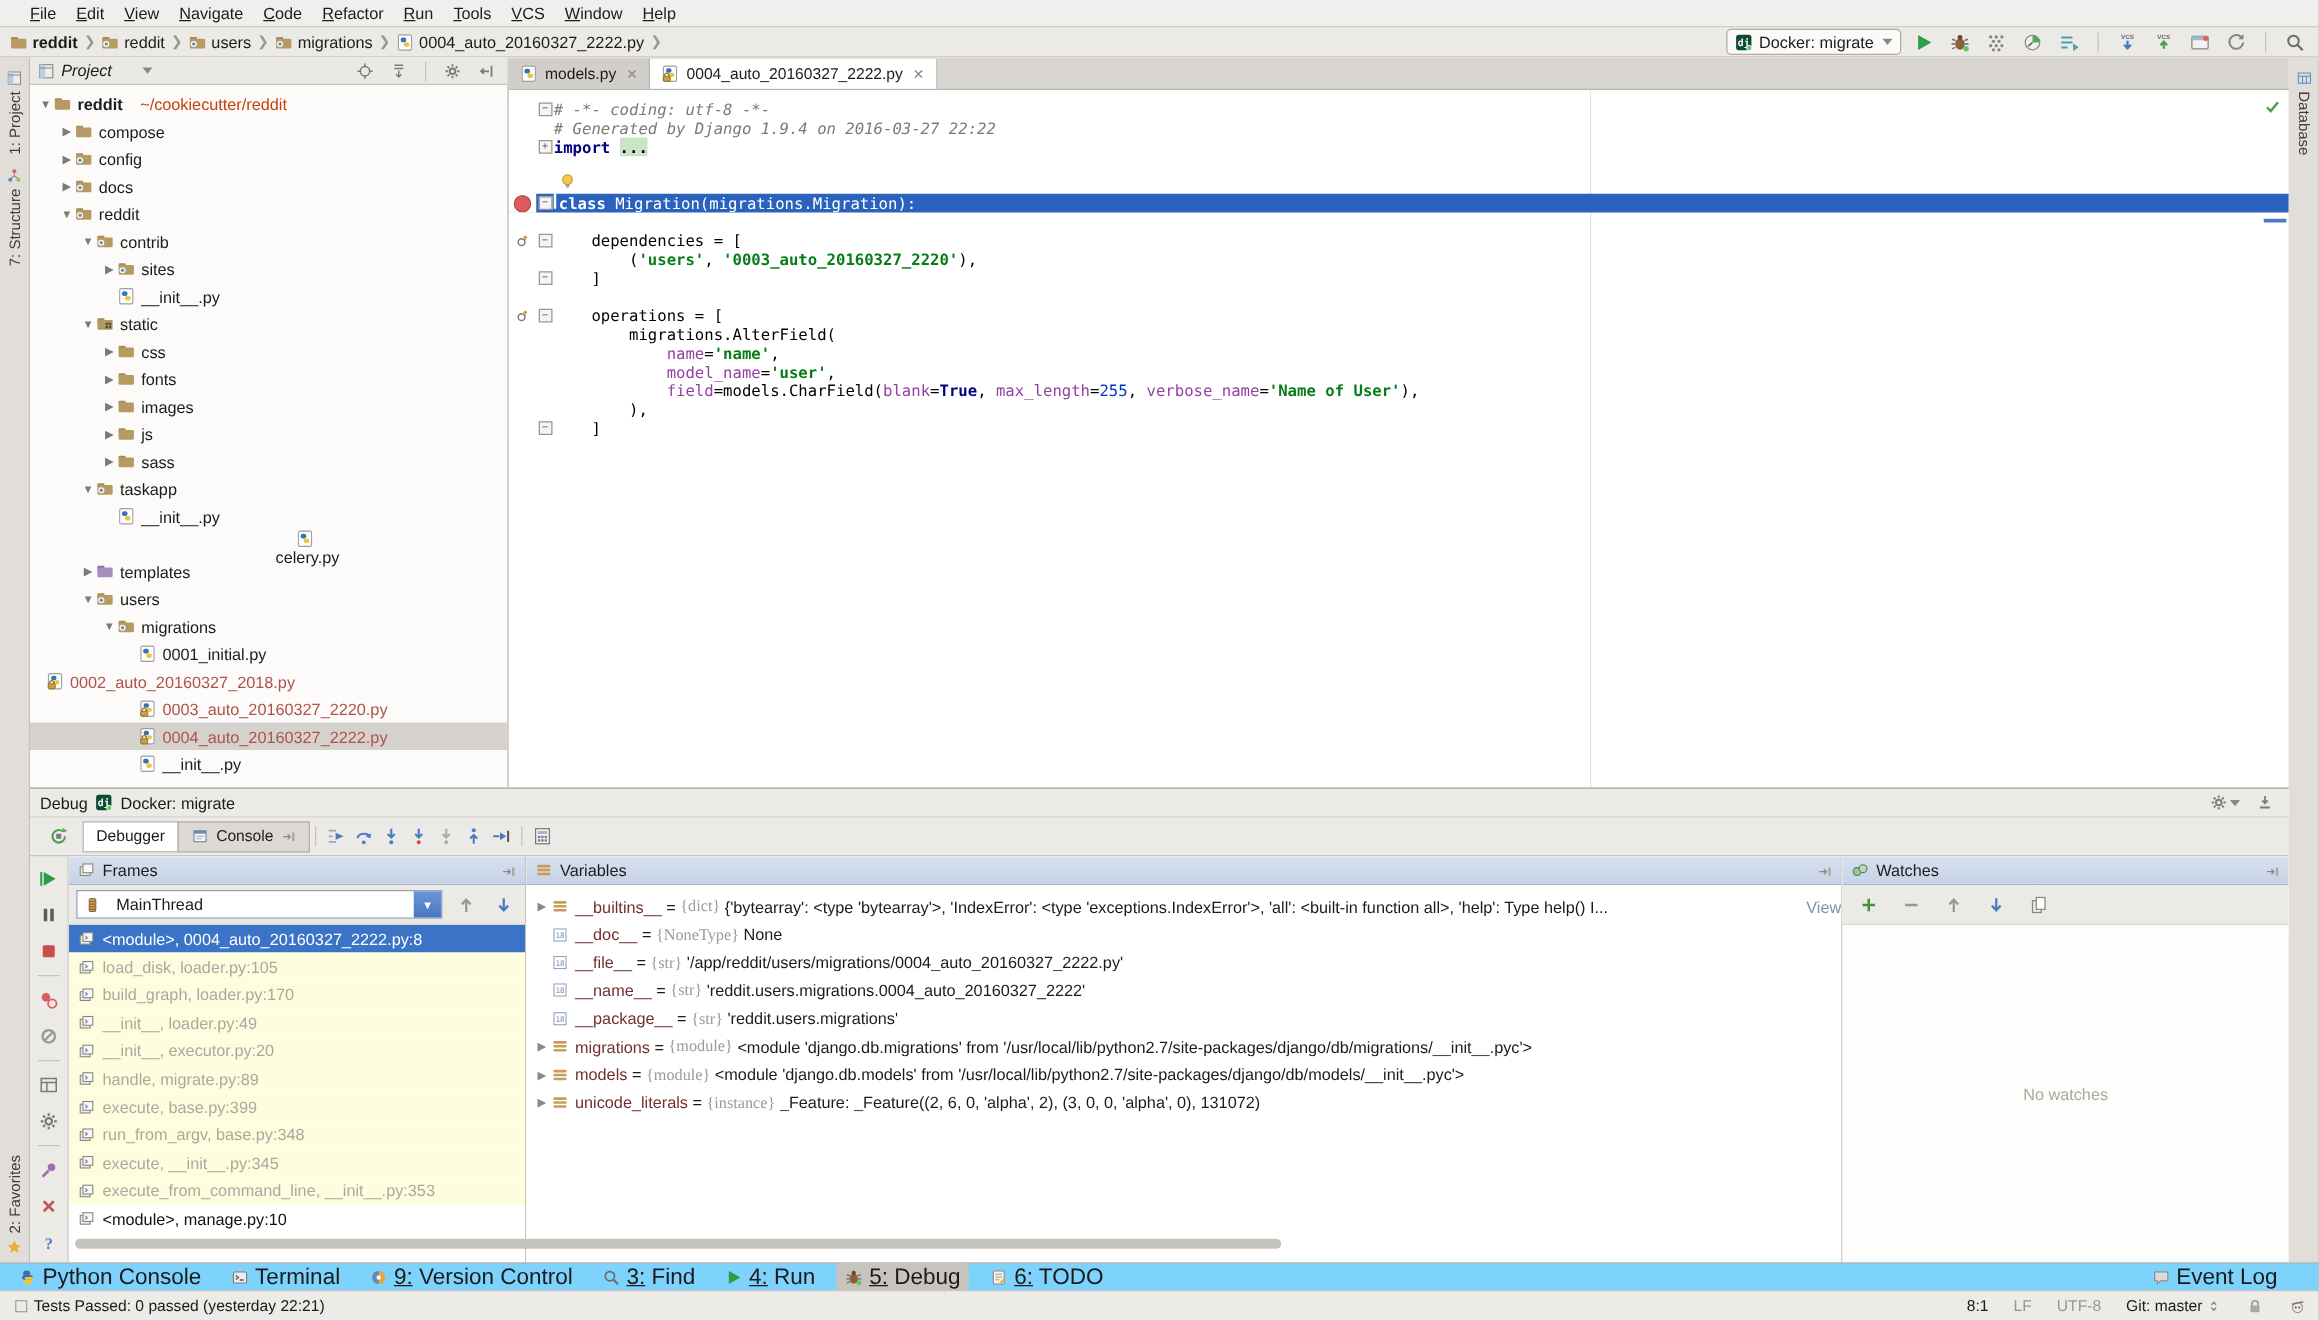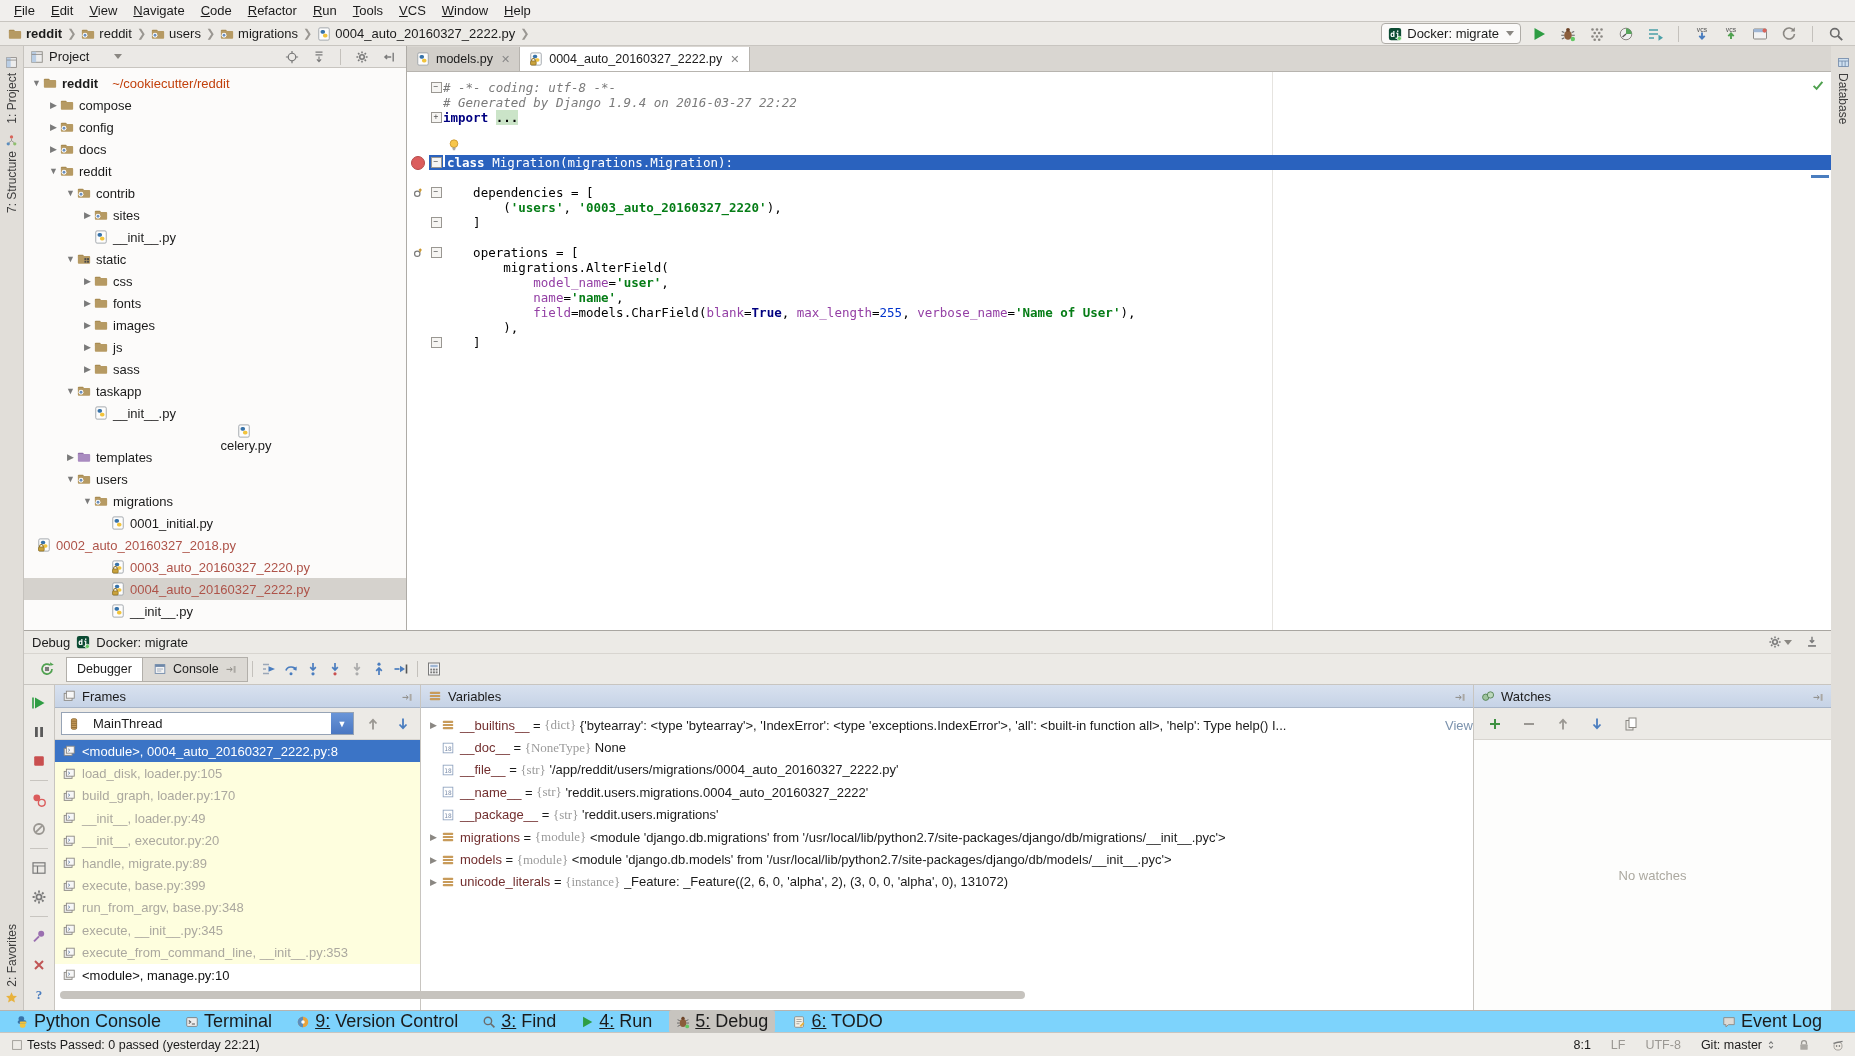--- a/index.html
+++ b/index.html
@@ -2,21 +2,21 @@
 <html><head>
 <meta charset="utf-8">
 <style>
   html,body{margin:0;padding:0;background:#888;}
   #app{position:relative;width:1855px;height:1056px;background:#ECEAE6;font-family:"Liberation Sans",sans-serif;font-size:13px;color:#1b1b1b;overflow:hidden;}
   .ic{display:inline-block;width:16px;height:16px;vertical-align:middle;flex:none;}
   .ic svg{width:100%;height:100%;display:block;}
   .s14{width:14px;height:14px}.s12{width:12px;height:12px}.s13{width:13px;height:13px}
   .vsep{width:1px;height:16px;background:#C4C1BC;margin:0 5px;flex:none;}
   
-  .menubar{position:absolute;top:0;left:0;right:0;height:21px;background:#F1EFED;border-bottom:1px solid #C8C5C0;display:flex;align-items:center;padding-left:6px;}
+  .menubar{position:absolute;top:0;left:0;right:0;height:21px;background:#F1EFED;border-bottom:1px solid #C8C5C0;display:flex;align-items:center;padding-left:16px;}
   .menu-item{display:inline-block;padding:2px 8px;cursor:default;}
   .menu-item::first-letter{text-decoration:underline;}
   
   .navbar{position:absolute;top:22px;left:0;right:0;height:23px;background:#ECEAE6;border-bottom:1px solid #C8C5C0;display:flex;align-items:center;padding:0 8px;}
   .crumbs{display:flex;align-items:center;gap:3px;}
   .crumb{display:flex;align-items:center;gap:4px;}
   .crumb.bold{font-weight:bold;}
   .crumb-sep{color:#9a9792;font-size:11px;padding:0 2px;}
   .nav-right{margin-left:auto;display:flex;align-items:center;gap:7px;}
   .run-combo{display:flex;align-items:center;gap:5px;background:#FBFAF9;border:1px solid #AFACA7;border-radius:4px;padding:1px 6px;height:17px;}
@@ -26,21 +26,21 @@
   .stripeL,.stripeR{position:absolute;top:46px;bottom:46px;background:#E1DED9;display:flex;flex-direction:column;align-items:center;}
   .stripeL{left:0;width:23px;border-right:1px solid #C6C3BE;}
   .stripeR{right:0;width:24px;border-left:1px solid #C6C3BE;}
   .toolbtn-v{display:flex;flex-direction:column;align-items:center;gap:4px;margin-top:10px;}
   .vtextL{writing-mode:vertical-rl;transform:rotate(180deg);font-size:12px;color:#3c3c3c;}
   .vtextR{writing-mode:vertical-rl;font-size:12px;color:#3c3c3c;}
   .stripe-bottom{margin-top:auto;margin-bottom:6px;display:flex;flex-direction:column;align-items:center;gap:4px;}
   
   .project{position:absolute;left:24px;top:46px;width:382px;height:584px;background:#FCFBFA;border-right:1px solid #AEABA6;display:flex;flex-direction:column;}
   .proj-header{height:21px;background:#EBE9E6;border-bottom:1px solid #C8C5C0;display:flex;align-items:center;padding:0 6px;gap:5px;flex:none;}
-  .proj-title{margin-right:18px;}
+  .proj-title{margin-right:18px;font-style:italic;}
   .proj-spacer{flex:1;}
   .tree{flex:1;overflow:hidden;padding-top:4px;}
   .trow{height:22px;display:flex;align-items:center;white-space:nowrap;}
   .trow.selected{background:#D5D2CD;}
   .tarrow{width:13px;flex:none;text-align:center;color:#7a7a7a;font-size:9px;}
   .tlabel{margin-left:5px;}
   .tlabel.bold{font-weight:bold;}
   .tsuffix{color:#c2410c;margin-left:14px;}
   .unversioned .tlabel{color:#AE5349;}
   
@@ -813,26 +813,26 @@
           <span class="ct"><span class="pl">    operations = [</span></span>
         </div>
         <div class="cl">
           <span class="g1"></span>
           <span class="g2"></span>
           <span class="ct"><span class="pl">        migrations.AlterField(</span></span>
         </div>
         <div class="cl">
           <span class="g1"></span>
           <span class="g2"></span>
-          <span class="ct"><span class="pl">            </span><span class="arg">model_name</span><span class="pl">=</span><span class="str">'user'</span><span class="pl">,</span></span>
+          <span class="ct"><span class="pl">            </span><span class="arg">name</span><span class="pl">=</span><span class="str">'name'</span><span class="pl">,</span></span>
         </div>
         <div class="cl">
           <span class="g1"></span>
           <span class="g2"></span>
-          <span class="ct"><span class="pl">            </span><span class="arg">name</span><span class="pl">=</span><span class="str">'name'</span><span class="pl">,</span></span>
+          <span class="ct"><span class="pl">            </span><span class="arg">model_name</span><span class="pl">=</span><span class="str">'user'</span><span class="pl">,</span></span>
         </div>
         <div class="cl">
           <span class="g1"></span>
           <span class="g2"></span>
           <span class="ct"><span class="pl">            </span><span class="arg">field</span><span class="pl">=models.CharField(</span><span class="arg">blank</span><span class="pl">=</span><span class="kw">True</span><span class="pl">, </span><span class="arg">max_length</span><span class="pl">=</span><span class="num">255</span><span class="pl">, </span><span class="arg">verbose_name</span><span class="pl">=</span><span class="str">'Name of User'</span><span class="pl">),</span></span>
         </div>
         <div class="cl">
           <span class="g1"></span>
           <span class="g2"></span>
           <span class="ct"><span class="pl">        ),</span></span>

